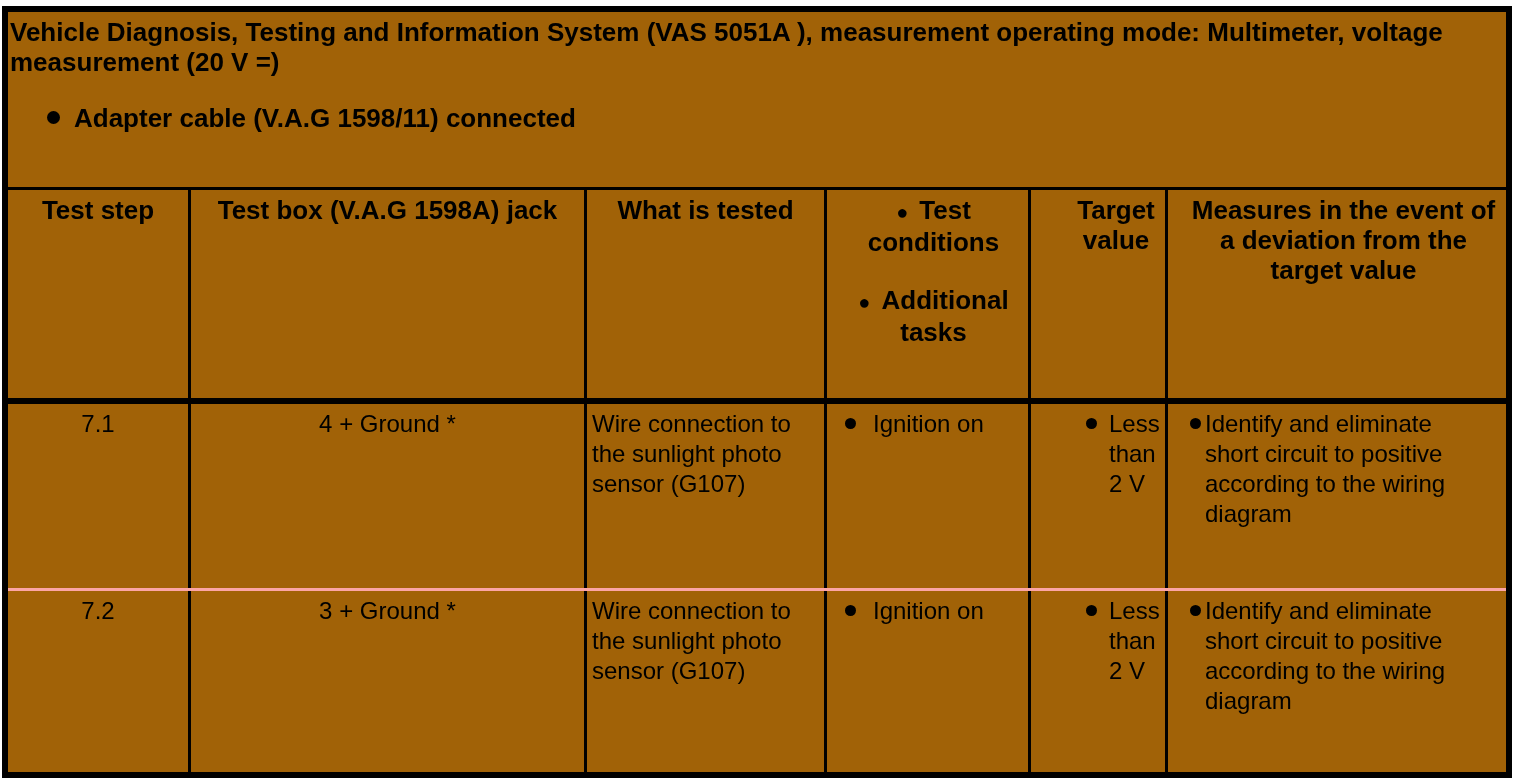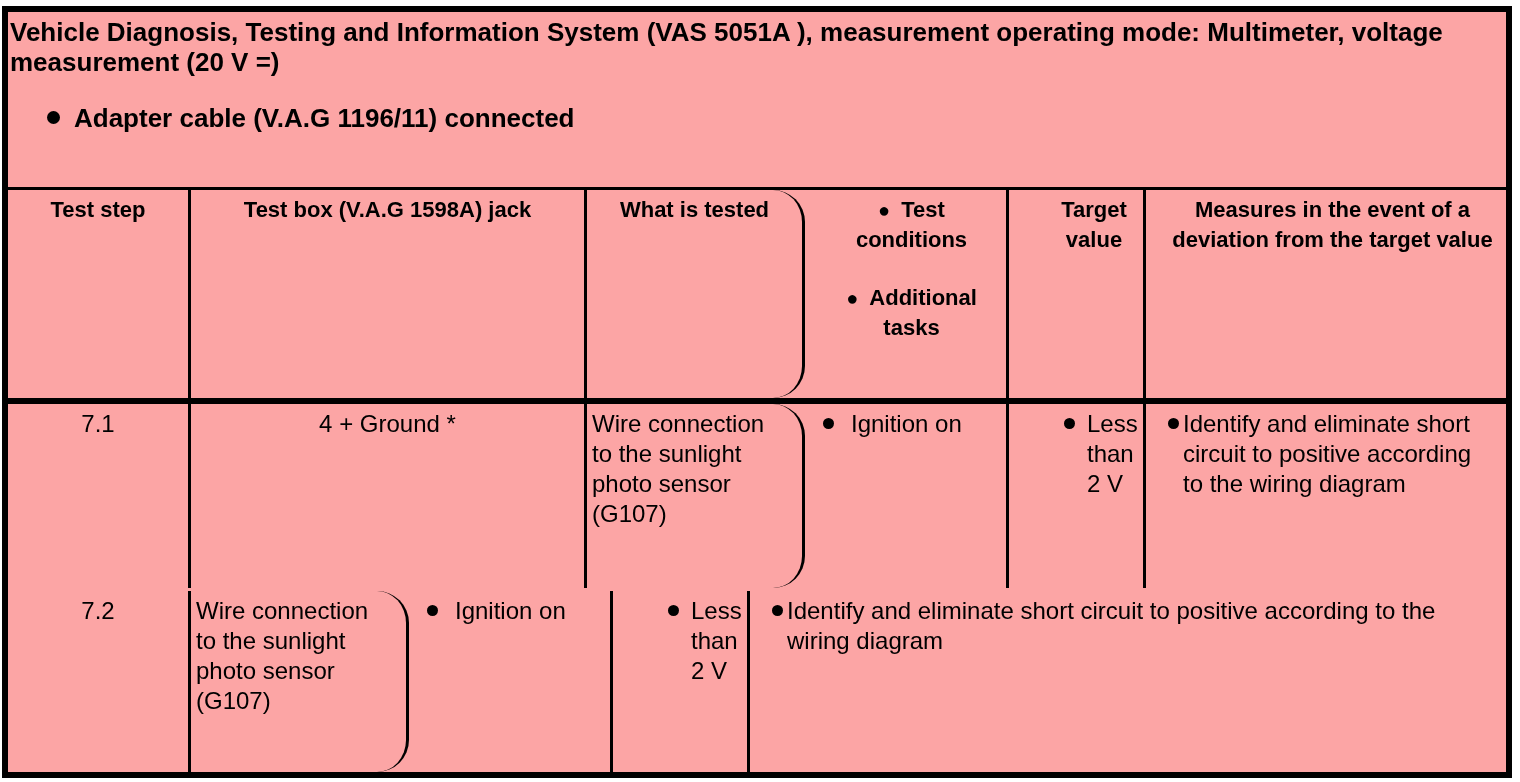--- a/index.html
+++ b/index.html
@@ -15,21 +15,21 @@
   .sheet {
     position: absolute;
     left: 2px;
     top: 6px;
     width: 1510px;
     height: 772px;
     border: 6px solid #000;
     box-sizing: border-box;
     display: flex;
     flex-direction: column;
-    background: #fca5a5;
+    background: #a16207;
   }
   
   .intro {
     height: 178px;
     box-sizing: border-box;
     border-bottom: 3px solid #000;
     padding: 5px 8px 0 2px;
     font-weight: bold;
     font-size: 26px;
     line-height: 30px;
@@ -48,30 +48,30 @@
   
   .row { display: flex; box-sizing: border-box; }
   .cell {
     box-sizing: border-box;
     border-right: 3px solid #000;
     padding-top: 5px;
   }
   .cell:last-child { border-right: none; }
   .c1 { width: 183px; }
   .c2 { width: 396px; }
-  .c3 { width: 218px; border-radius: 32px; }
+  .c3 { width: 240px; }
   .c4 { width: 204px; }
   .c5 { width: 137px; padding-left: 36px; }
   .c6 { flex: 1; }
   
   .thead {
     height: 214px;
     border-bottom: 6px solid #000;
     font-weight: bold;
-    font-size: 22px;
+    font-size: 26px;
     line-height: 30px;
   }
   .thead .cell { text-align: center; }
   .thead .c4 { padding-left: 22px; padding-right: 10px; }
   .thead .c6 { padding-left: 5px; padding-right: 4px; margin-left: 12px; }
   .hdr-item::before {
     content: "\25CF\00A0\00A0";
     font-size: 20px;
   }
   .hdr-item + .hdr-item { margin-top: 28px; }
@@ -99,21 +99,21 @@
 </style>
 </head>
 <body>
 
 <div class="sheet">
 
   <div class="intro">
     <div>Vehicle Diagnosis, Testing and Information System (VAS 5051A ), measurement operating mode: Multimeter, voltage measurement (20 V =)</div>
     <div class="intro-note">
       <span class="dot"></span>
-      <span>Adapter cable (V.A.G 1196/11) connected</span>
+      <span>Adapter cable (V.A.G 1598/11) connected</span>
     </div>
   </div>
 
   <div class="row thead">
     <div class="cell c1">Test step</div>
     <div class="cell c2">Test box (V.A.G 1598A) jack</div>
     <div class="cell c3">What is tested</div>
     <div class="cell c4">
       <div class="hdr-item">Test conditions</div>
       <div class="hdr-item">Additional tasks</div>
@@ -141,20 +141,21 @@
     <div class="cell c6">
       <div class="bullet">
         <span class="dot"></span>
         <span>Identify and eliminate short circuit to positive according to the wiring diagram</span>
       </div>
     </div>
   </div>
 
   <div class="row trow trow-2">
     <div class="cell c1">7.2</div>
+    <div class="cell c2">3 + Ground *</div>
     <div class="cell c3">Wire connection to the sunlight photo sensor (G107)</div>
     <div class="cell c4">
       <div class="bullet">
         <span class="dot"></span>
         <span>Ignition on</span>
       </div>
     </div>
     <div class="cell c5">
       <div class="bullet">
         <span class="dot"></span>

